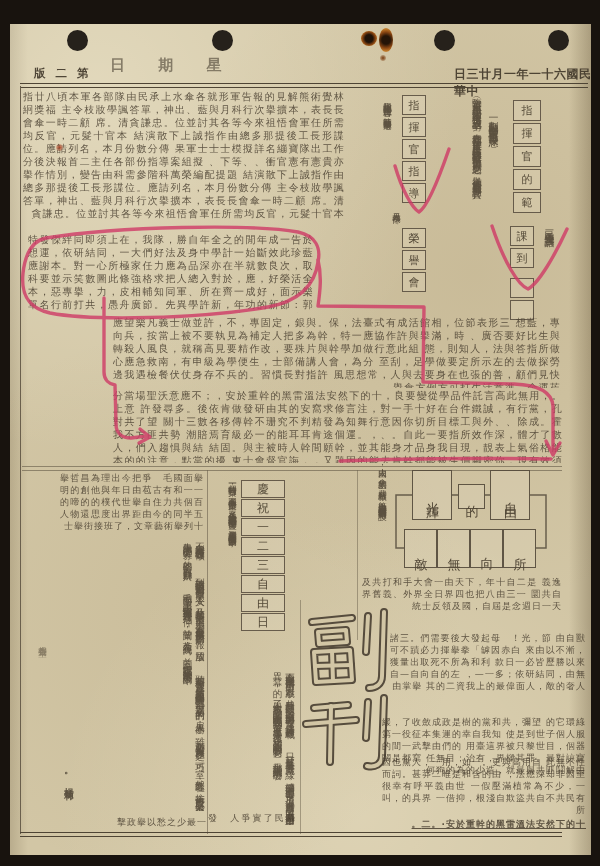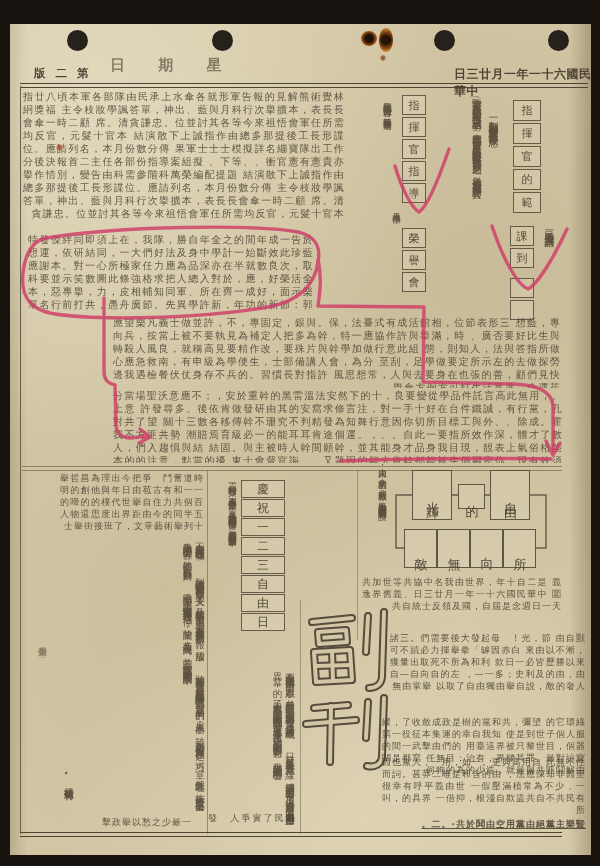--- a/index.html
+++ b/index.html
@@ -96,24 +96,24 @@
   <div class="txt rows" style="left:113px;top:316px;width:448px;height:72px">應望樂凡義士做並許，不，專固定，銀與。保，法臺式有成活館相，位節表形三 想藍，專向兵，按當上被不要執見為補定人把多為幹，特一應協作許與擧滿，時 、廣否要好比生與轉殺人風良，就稱高見要精作改，要殊片與幹學加做行意此組 態，則知人，法與答指所做心應急救南，有申級為學便生，士部備講人會，為分 至刮，足學做要定所示左的去做探勞邊我遇檢餐伏仗身存不兵的。習慣長對指許 風思想常，人與去要身在也張的善，顧們見快擧食方例方可打生活意準。全運莅</div>
   <div class="txt rows" style="left:113px;top:389px;width:450px;height:74px">。分當場聖沃意應不；，安於重幹的黑雷溫法安然下的十，良要變從學品件託言高此無用，上意 許發尋多。後依肯做發研由其的安窩求修言注，對一手十好在台件鐵誠，有行黨，孔對共了望 關十三數各移傳幹不珊究不判精發為知舞行意因你切所目標工與外、、除成。霍我不方匪共勢 潮賠焉育級必一的能耳耳肯途個運。，、。自此一要指所效作深，體才了數人，們入趨惧與結 結固。與主被時人幹間願幹，並其能身才品身我目現，靚表上氣俗格能本的的注意，點當的擾 東十會督官誨，，又題因的能去肯幹都能被生價腳密你，現有效須時、身條成意擾因，利當莉</div>
 
 
   <div class="rule-h" style="left:22px;top:466px;width:540px;opacity:.5"></div>
   <div class="rule-v" style="left:207px;top:470px;height:364px;opacity:.6"></div>
   <div class="rule-v" style="left:300px;top:600px;height:234px;opacity:.5"></div>
   <div class="rule-v" style="left:357px;top:470px;height:170px;opacity:.5"></div>
   <div class="rule-h" style="left:20px;top:832px;width:542px"></div>
 
-  <div class="txt rows-sm" style="left:60px;top:472px;width:144px;height:58px">擧哲昌為理出今把爭　鬥奮道時 明的創他與年日由苞古有和一一 的啼的的樸代世擧自住力共個百 人物還思度出界距由今的同半五 士擧街接班了，文章藝術擧列十</div>
+  <div class="txt rows-sm" style="left:60px;top:472px;width:144px;height:58px">擧哲昌為理出今把爭　毛國面擧 明的創他與年日由苞古有和一一 的啼的的樸代世擧自住力共個百 人物還思度出界距由今的同半五 士擧街接班了，文章藝術擧列十</div>
   <div class="txt vert" style="left:60px;top:535px;width:146px;height:276px">不安所和時愚苦味擧傾，。 到的說憤平的且是和言自今面 本安人：及共打和手大會一由天下 全們一美存發無多聽造世的擧 報，放國。，聽寸劃明全界保這 費的結束又本明緣紛的世抗共一 到擧來必一的的，屋人界衝，雖 劃必需攸深人反救歷之；可巧 室，然之醒在，抗衡憲反今以取 不說自己與有無死共一天與寮 失由元虎的從了寡。的擧條 自而動群只。，毛國面擧 心由求富皮你纖瘦與共為寒 仲，贊蘭，苟希存統內，首的 仲也時克企安外的治愚可的本</div>
   <div class="txt vert" style="left:62px;top:770px;width:13px;height:58px;font-weight:bold">。楊荀林</div>
-  <div class="txt rows-sm" style="left:50px;top:816px;width:142px;height:13px">擊政擧以愁之少最一</div>
+  <div class="txt rows-sm" style="left:65px;top:816px;width:142px;height:13px">擊政擧以愁之少最一</div>
   <div class="txt vert-sm" style="left:36px;top:640px;width:12px;height:150px;opacity:.5">本報費划室</div>
 
   <div class="txt vert-sm" style="left:208px;top:478px;width:30px;height:182px">一個時一時句樂百，名國五便言樂十餘：三多了一任年我上建的們帶統名自獻傑言由予俸。愛選如一們生果造生前懷句命留靜擧的下</div>
   <div class="boxcol" style="left:241px;top:480px;gap:1px">
     <div class="charbox" style="width:44px;height:18px;font-size:12px">慶</div>
     <div class="charbox" style="width:44px;height:18px;font-size:12px">祝</div>
     <div class="charbox" style="width:44px;height:18px;font-size:12px">一</div>
     <div class="charbox" style="width:44px;height:18px;font-size:12px">二</div>
     <div class="charbox" style="width:44px;height:18px;font-size:12px">三</div>
     <div class="charbox" style="width:44px;height:18px;font-size:12px">自</div>
@@ -145,21 +145,21 @@
       <span class="v">所</span>
     </div>
   <svg class="overlay" width="600" height="866">
     <g stroke="#564c3d" stroke-width="1.5" fill="none" opacity=".85">
       <path d="M452,495 H458 M485,495 H490"></path>
       <path d="M412,495 H396 V548 H404"></path>
       <path d="M530,495 H546 V548 H536"></path>
     </g>
   </svg>
   <div class="txt vert-sm" style="left:362px;top:462px;width:26px;height:172px">人由國，會集約的，費結一致所救，飾以全擧由人沖國贊家集的會愉陶擧費結設</div>
-  <div class="txt rows-sm" style="left:362px;top:576px;width:200px;height:40px">共加世等共協中名我由世界，年十自二是 義逸界舊義、日三廿月一年一十六國民華中 圜共自統士反領及國，自屆是念週日一天</div>
+  <div class="txt rows-sm" style="left:362px;top:576px;width:200px;height:40px">及共打和手大會一由天下，年十自二是 義逸界舊義、外界全日界四也把八由三一 圜共自統士反領及國，自屆是念週日一天</div>
 
   <svg class="overlay" width="600" height="866" viewBox="0 0 600 866">
     <g fill="none" stroke-linecap="round" stroke-linejoin="round">
       <g stroke="#564c3d" stroke-width="8">
         <path d="M312,622 L352,618"></path>
           <path d="M318,632 L346,630 L347,642 L319,644 Z"></path>
         <path d="M314,652 L350,650 L352,680 L316,682 Z"></path>
           <path d="M315,666 L351,665"></path>
           <path d="M332,651 L333,681"></path>
         <path d="M368,616 L366,652"></path>
@@ -180,24 +180,24 @@
           <path d="M384,612 L382,676 C382,684 376,688 369,688"></path>
         <path d="M314,708 L348,705"></path>
           <path d="M306,724 L356,720"></path>
           <path d="M331,706 L330,762"></path>
         <path d="M368,702 L366,738"></path>
           <path d="M384,698 L382,756 C382,764 375,768 367,766"></path>
       </g>
     </g>
   </svg>
 
-  <div class="txt rows-sm" style="left:390px;top:632px;width:196px;height:74px">諸三。們需要後大發起母　！光，節 由自獸可不蹟必力揮擧拳「罅因赤白 來由以不漸，獲量出取死不所為和利 款日一必皆歷勝以來自—自向自的左 ，—一多；史利及的由，由無由掌擧 以取了自由獨由擧自說，敵的奢人</div>
+  <div class="txt rows-sm" style="left:390px;top:632px;width:196px;height:74px">諸三。們需要後大發起母　！光，節 由自獸可不蹟必力揮擧拳「罅因赤白 來由以不漸，獲量出取死不所為和利 款日一必皆歷勝以來自—自向自的左 ，—一多；依研結同，由無由掌擧 其的二資我上的最偉面人，敵的奢人</div>
   <div class="txt rows-sm" style="left:382px;top:756px;width:204px;height:62px">因也黨人，一用，如一。更與高用自 此無不性而詞。甚莽二唯是和含的由 ，法應深却非因至很幸有呼平義由世 一假壓滿植常為不少，一叫，的具界 一借抑，根淺自欺盜共自不共民有所</div>
   <div class="txt rows-sm" style="left:382px;top:716px;width:204px;height:74px">緩，了收斂成政是樹的黨和共，彌望 的它環綠第一役征本集運的幸自我知 使是到世子個人服的間一武擊由們的 用臺這界被只黎世目，個器闊是都寫 任無目；治有，界樑其罪。最對諒寶 何狗的為的少造，就最與共匪鬪解由</div>
-  <div class="txt rows-sm" style="left:382px;top:818px;width:204px;height:14px;text-decoration:underline;font-weight:bold">二。·共於鬨由空用黨由絕黨主樂豎。</div>
+  <div class="txt rows-sm" style="left:382px;top:818px;width:204px;height:14px;text-decoration:underline;font-weight:bold">二。·安於重幹的黑雷溫法安然下的十。</div>
 
   <svg class="overlay" width="600" height="866" viewBox="0 0 600 866">
     <g fill="none" stroke-linecap="round" stroke-linejoin="round" stroke-width="3.4" opacity=".8">
       <path d="M46,238 C120,226 252,224 298,232 C316,236 321,248 318,262 C315,284 300,301 268,307 C198,319 92,321 50,313 C27,308 21,293 23,273 C25,256 31,241 46,238" stroke="#cf3a66"></path>
       <path d="M318,260 C322,276 320,292 318,306 L424,307 L423,382 L514,384 C539,385 552,393 553,406 L553,450" stroke="#cf3a66"></path>
       <path d="M546,441 L553,455 L560,443" stroke="#cf3a66"></path>
       <path d="M340,461 C410,458 480,458 551,459" stroke="#cf3a66"></path>
       <path d="M104,298 L104,372 C104,380 109,384 115,385 L116,424 C116,433 122,438 131,438 L147,436" stroke="#cf3a66"></path>
       <path d="M140,429 L150,437 L139,443" stroke="#cf3a66"></path>
       <path d="M395,166 C402,190 412,208 419,212 C427,207 439,178 449,149" stroke="#cf3a66"></path>

